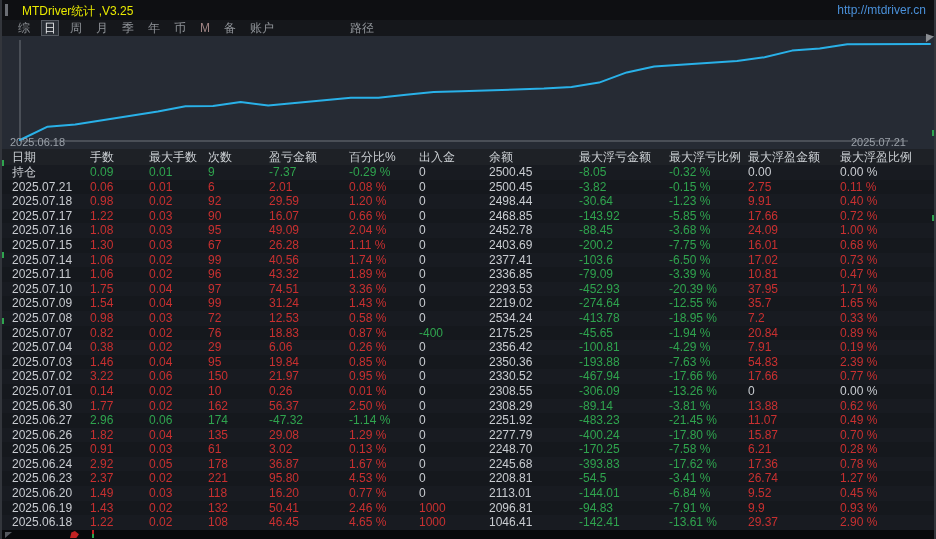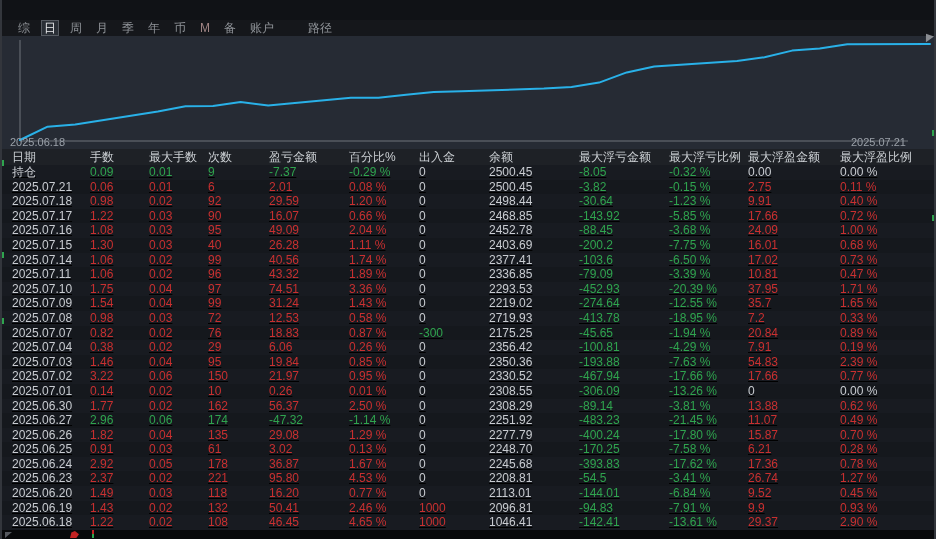--- a/index.html
+++ b/index.html
@@ -11,36 +11,36 @@
   
   .titlebar{position:absolute;top:0;left:0;right:0;height:20px;background:#0e0f12;}
   .title-text{position:absolute;left:20px;top:3px;font-size:12px;color:#e9e900;white-space:nowrap;}
   .win-icon{position:absolute;left:3px;top:4px;width:3px;height:12px;background:#6b6e74;}
   .url-text{position:absolute;right:8px;top:3px;font-size:12px;color:#4a90d9;text-decoration:none;}
   
   .menubar{position:absolute;top:20px;left:0;right:0;height:16px;background:#15171b;display:flex;align-items:center;}
   .menu-item{color:#8f9398;font-size:12px;line-height:14px;margin-left:10px;padding:0 2px;cursor:default;white-space:nowrap;}
   .menu-item:first-child{margin-left:14px;}
   .menu-item.active{background:#2a2f36;box-shadow:0 0 0 1px #565b62;color:#e8eaec;}
-  .menu-path{margin-left:30px;}
+  .menu-path{margin-left:72px;}
   
   .chart{position:absolute;top:36px;left:0;right:0;height:113px;background:#262b34;}
   .chart svg{display:block;}
   .chart-label{position:absolute;bottom:1px;font-size:11px;color:#9aa0a8;}
   .chart-label.left{left:8px;}
   .chart-label.right{right:28px;}
   .scroll-arrow{position:absolute;top:-3px;right:1px;width:0;height:0;
     border-left:5px solid transparent;border-right:5px solid transparent;border-bottom:7px solid #8a8d92;
     transform:rotate(-35deg);}
   
   .table{position:absolute;top:149px;left:0;right:0;bottom:9px;background:#16181d;font-size:12px;}
   .trow,.thead{display:grid;grid-template-columns:78px 59px 59px 61px 80px 70px 70px 90px 90px 79px 92px 98px;
     padding-left:10px;}
   .thead{height:16px;line-height:16px;background:#1e2126;color:#ccd0d4;}
-  .trow{height:14.6px;line-height:14.6px;text-decoration:underline;}
+  .trow{height:14.6px;line-height:14.6px;}
   .trow:nth-child(odd){background:#181b21;}
   .trow:nth-child(even){background:#15181d;}
   .trow.total{background:#1e2127;}
   .cell{overflow:hidden;white-space:nowrap;}
   .c-w{color:var(--white);}
   .c-r{color:var(--red);}
   .c-g{color:var(--green);}
   
   .bottomstrip{position:absolute;left:0;right:0;bottom:0;height:9px;background:#08090b;}
   .corner-mark{position:absolute;left:3px;bottom:1px;width:0;height:0;
@@ -49,20 +49,25 @@
     clip-path:polygon(0 100%,15% 20%,55% 0,100% 45%,70% 100%);}
   .tick-mark{position:absolute;left:90px;bottom:1px;width:2px;height:8px;
     background:linear-gradient(#c32222 50%,#2fa44e 50%);}
   .border-dash{position:absolute;width:2px;height:6px;background:#2fa44e;}
 </style>
 </head>
 <body>
 
 <div class="window">
 
+  <div class="titlebar">
+    <span class="win-icon"></span>
+    <span class="title-text">MTDriver统计 ,V3.25</span>
+    <a class="url-text">http://mtdriver.cn</a>
+  </div>
 
   <div class="menubar">
     <span style="display:flex;align-items:center;">
         <span class="menu-item">综</span>
         <span class="menu-item active">日</span>
         <span class="menu-item">周</span>
         <span class="menu-item">月</span>
         <span class="menu-item">季</span>
         <span class="menu-item">年</span>
         <span class="menu-item">币</span>
@@ -167,21 +172,21 @@
           <span class="cell c-w">2452.78</span>
           <span class="cell c-g">-88.45</span>
           <span class="cell c-g">-3.68 %</span>
           <span class="cell c-r">24.09</span>
           <span class="cell c-r">1.00 %</span>
         </div>
         <div class="trow">
           <span class="cell c-w">2025.07.15</span>
           <span class="cell c-r">1.30</span>
           <span class="cell c-r">0.03</span>
-          <span class="cell c-r">40</span>
+          <span class="cell c-r">67</span>
           <span class="cell c-r">26.28</span>
           <span class="cell c-r">1.11 %</span>
           <span class="cell c-w">0</span>
           <span class="cell c-w">2403.69</span>
           <span class="cell c-g">-200.2</span>
           <span class="cell c-g">-7.75 %</span>
           <span class="cell c-r">16.01</span>
           <span class="cell c-r">0.68 %</span>
         </div>
         <div class="trow">
@@ -241,34 +246,34 @@
           <span class="cell c-r">1.65 %</span>
         </div>
         <div class="trow">
           <span class="cell c-w">2025.07.08</span>
           <span class="cell c-r">0.98</span>
           <span class="cell c-r">0.03</span>
           <span class="cell c-r">72</span>
           <span class="cell c-r">12.53</span>
           <span class="cell c-r">0.58 %</span>
           <span class="cell c-w">0</span>
-          <span class="cell c-w">2719.93</span>
+          <span class="cell c-w">2534.24</span>
           <span class="cell c-g">-413.78</span>
           <span class="cell c-g">-18.95 %</span>
           <span class="cell c-r">7.2</span>
           <span class="cell c-r">0.33 %</span>
         </div>
         <div class="trow">
           <span class="cell c-w">2025.07.07</span>
           <span class="cell c-r">0.82</span>
           <span class="cell c-r">0.02</span>
           <span class="cell c-r">76</span>
           <span class="cell c-r">18.83</span>
           <span class="cell c-r">0.87 %</span>
-          <span class="cell c-g">-300</span>
+          <span class="cell c-g">-400</span>
           <span class="cell c-w">2175.25</span>
           <span class="cell c-g">-45.65</span>
           <span class="cell c-g">-1.94 %</span>
           <span class="cell c-r">20.84</span>
           <span class="cell c-r">0.89 %</span>
         </div>
         <div class="trow">
           <span class="cell c-w">2025.07.04</span>
           <span class="cell c-r">0.38</span>
           <span class="cell c-r">0.02</span>

